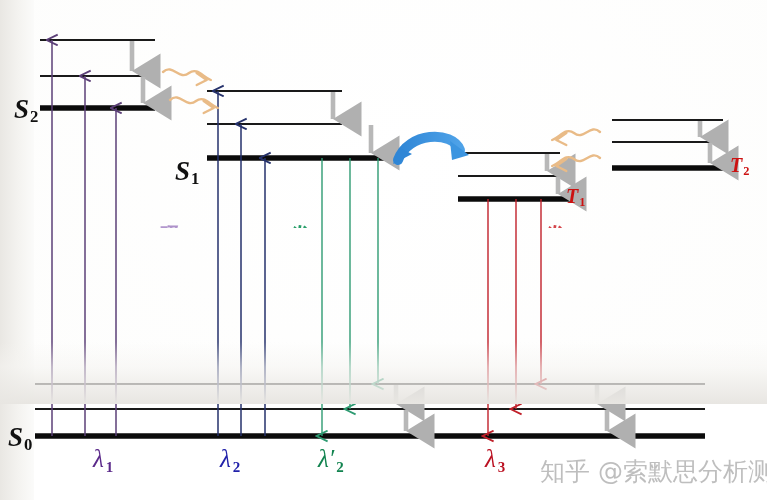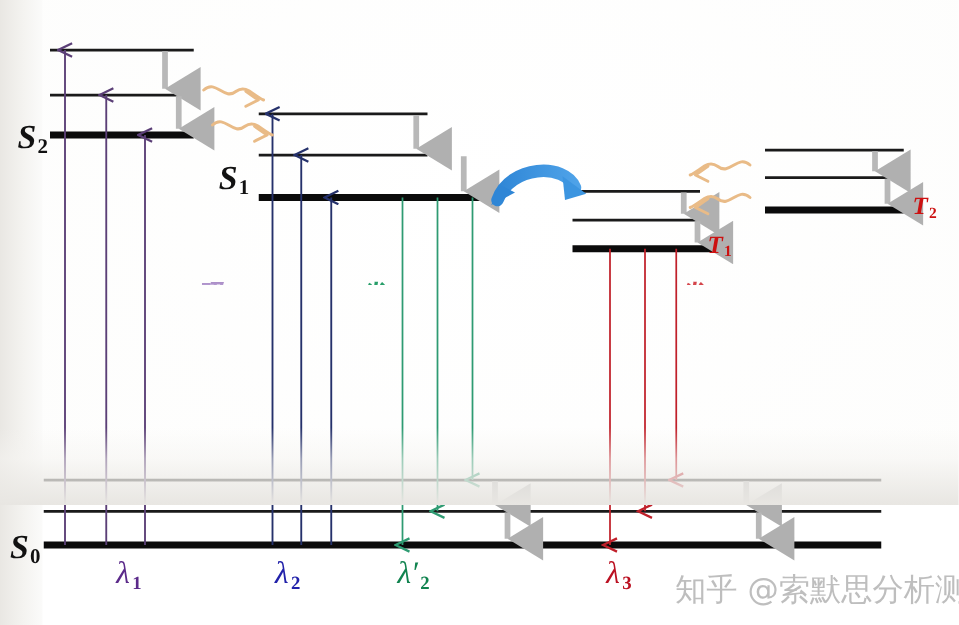--- a/index.html
+++ b/index.html
@@ -128,21 +128,21 @@
         <path d="M170,100 c10,-9 16,9 26,1 c8,-6 14,4 21.84,7" fill="none" stroke="#e9bb87" stroke-width="2.4" stroke-linecap="round"></path>
         <path d="M203.68,101 L213.68,108 L203.68,113" fill="none" stroke="#e9bb87" stroke-width="2.4" stroke-linecap="round" stroke-linejoin="round"></path>
         <path d="M600,132 c-10,-9 -16,9 -26,1 c-8,-6 -14,4 -21.84,7" fill="none" stroke="#e9bb87" stroke-width="2.4" stroke-linecap="round"></path>
         <path d="M566.32,133 L556.32,140 L566.32,145" fill="none" stroke="#e9bb87" stroke-width="2.4" stroke-linecap="round" stroke-linejoin="round"></path>
         <path d="M600,158 c-10,-9 -16,9 -26,1 c-8,-6 -14,4 -21.84,7" fill="none" stroke="#e9bb87" stroke-width="2.4" stroke-linecap="round"></path>
         <path d="M566.32,159 L556.32,166 L566.32,171" fill="none" stroke="#e9bb87" stroke-width="2.4" stroke-linecap="round" stroke-linejoin="round"></path>
       </g>
   </svg>
 
   <div class="lbl state-lbl" id="lbl-S2" style="left: 14px; top: 96px; color: rgb(17, 17, 17);"><span>S</span><span class="sub">2</span></div>
-  <div class="lbl state-lbl" id="lbl-S1" style="left: 175px; top: 129px; color: rgb(17, 17, 17);"><span>S</span><span class="sub">1</span></div>
+  <div class="lbl state-lbl" id="lbl-S1" style="left: 175px; top: 158px; color: rgb(17, 17, 17);"><span>S</span><span class="sub">1</span></div>
   <div class="lbl state-lbl" id="lbl-S0" style="left: 8px; top: 424px; color: rgb(17, 17, 17);"><span>S</span><span class="sub">0</span></div>
   <div class="lbl t-lbl" id="lbl-T1" style="left: 566px; top: 186px; color: rgb(204, 17, 17);"><span>T</span><span class="sub">1</span></div>
   <div class="lbl t-lbl" id="lbl-T2" style="left: 730px; top: 155px; color: rgb(204, 17, 17);"><span>T</span><span class="sub">2</span></div>
 
   <div class="vtext" id="proc-0" style="left: 160px; top: 208px; background: linear-gradient(rgb(91, 42, 122), rgb(180, 154, 208)) text; color: transparent;">吸收能量</div>
   <div class="vtext" id="proc-1" style="left: 290px; top: 208px; background: linear-gradient(rgb(15, 122, 69), rgb(41, 160, 107)) text; color: transparent;">发射荧光</div>
   <div class="vtext" id="proc-2" style="left: 404px; top: 222px; background: linear-gradient(rgb(214, 166, 23), rgb(232, 200, 106)) text; color: transparent;">外转换</div>
   <div class="vtext" id="proc-3" style="left: 545px; top: 208px; background: linear-gradient(rgb(176, 16, 24), rgb(214, 72, 78)) text; color: transparent;">发射磷光</div>
 
   <div class="lam" id="wav-0" style="left: 93px; top: 446px; color: rgb(91, 42, 138);"><span>λ</span><span class="sub">1</span></div>

